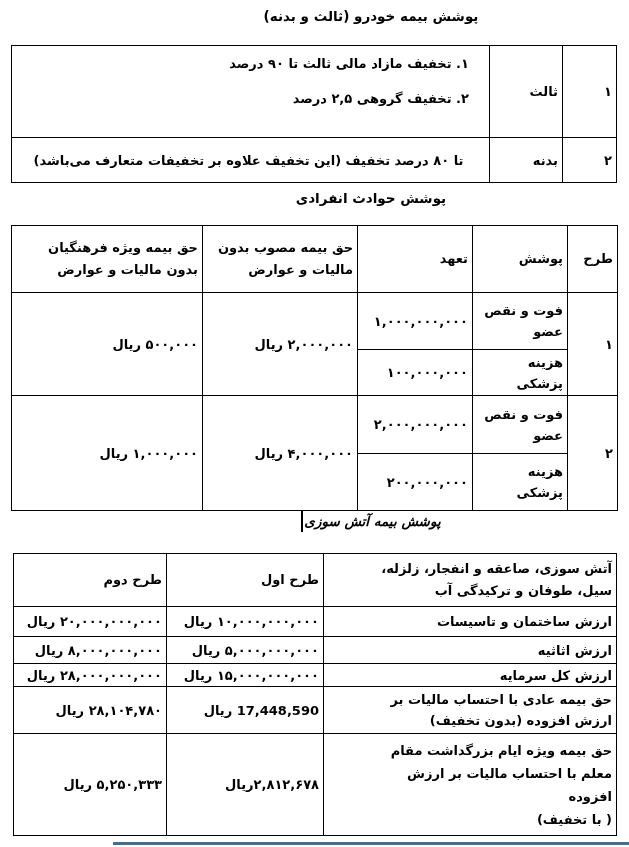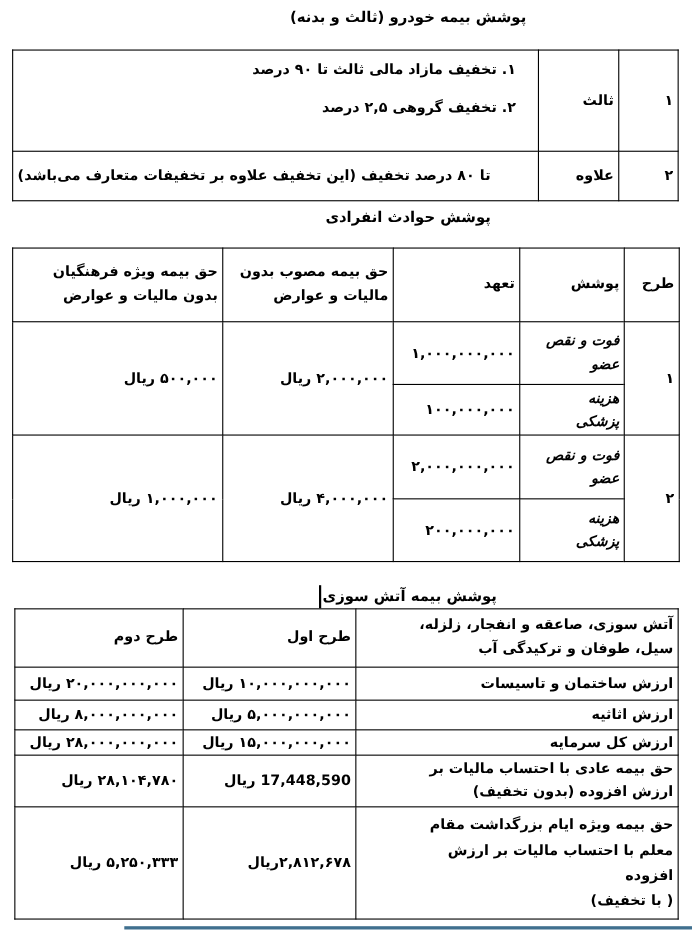--- a/index.html
+++ b/index.html
@@ -19,48 +19,48 @@
   }
   .pre{white-space:pre-line;}
   
   .t1{top:45px;right:12px;width:605px;}
   .t1 .c-num{width:54px;}
   .t1 .c-type{width:73px;}
   .t1 .c-desc{width:478px;}
   .t1 .desc-cell{text-align:right;vertical-align:top;padding:9px 20px 2px 4px;}
   .t1 .desc-cell .item{line-height:18px;}
   .t1 .desc-cell .item + .item{margin-top:17px;}
-  .t1 .desc-mid{text-align:left;padding-right:8px;}
+  .t1 .desc-mid{text-align:center;padding-right:8px;}
   .t1 .r1 td{height:80px;}
   .t1 .r2 td{height:42px;}
   
   .t2{top:225px;right:11px;width:606px;}
   .t2 .c-plan{width:50px;}
   .t2 .c-cov{width:95px;}
   .t2 .c-com{width:115px;}
   .t2 .c-app{width:155px;}
   .t2 .c-spe{width:191px;}
   .t2 th{height:64px;line-height:22px;}
   .t2 .rr1 td{height:54px;}
   .t2 .rr2 td{height:43px;}
   .t2 .rr3 td{height:55px;}
   .t2 .rr4 td{height:54px;}
-  .t2 .cov{line-height:21px;font-style:italic;}
+  .t2 .cov{line-height:21px;}
   
   .t3{top:553px;right:12px;width:603px;}
   .t3 .c-desc{width:293px;}
   .t3 .c-p1{width:157px;}
   .t3 .c-p2{width:153px;}
   .t3 th{height:50px;line-height:22px;}
   .t3 .fr1 td{height:27px;}
   .t3 .fr2 td{height:24px;}
   .t3 .fr3 td{height:20px;}
   .t3 .fr4 td{height:44px;line-height:21px;}
   .t3 .fr5 td{height:99px;line-height:23px;}
-  .fire-title{top:532px;}
+  .fire-title{top:511px;font-style:italic;}
   .cursor{
     display:inline-block;width:2px;height:21px;background:#000;
     vertical-align:middle;margin-right:1px;
   }
   .blue-line{
     position:absolute;left:0;top:842px;width:629px;height:3px;
   }
 </style>
 </head>
 <body>
@@ -79,21 +79,21 @@
         <tr class="r1">
       <td>۱</td>
       <td>ثالث</td>
       <td class="desc-cell">
         <div class="item">۱. تخفیف مازاد مالی ثالث تا ۹۰ درصد</div>
         <div class="item">۲. تخفیف گروهی ۲,۵ درصد</div>
       </td>
     </tr>
     <tr class="r2">
       <td>۲</td>
-      <td>علاوه</td>
+      <td>بدنه</td>
       <td class="desc-mid">تا ۸۰ درصد تخفیف (این تخفیف علاوه بر تخفیفات متعارف می‌باشد)</td>
     </tr>
   </tbody>
     </table>
 
   <div class="doc-title" style="top:189px;">پوشش حوادث انفرادی</div>
 
   <table class="t2" dir="rtl">
     <colgroup>
         <col class="c-plan">

